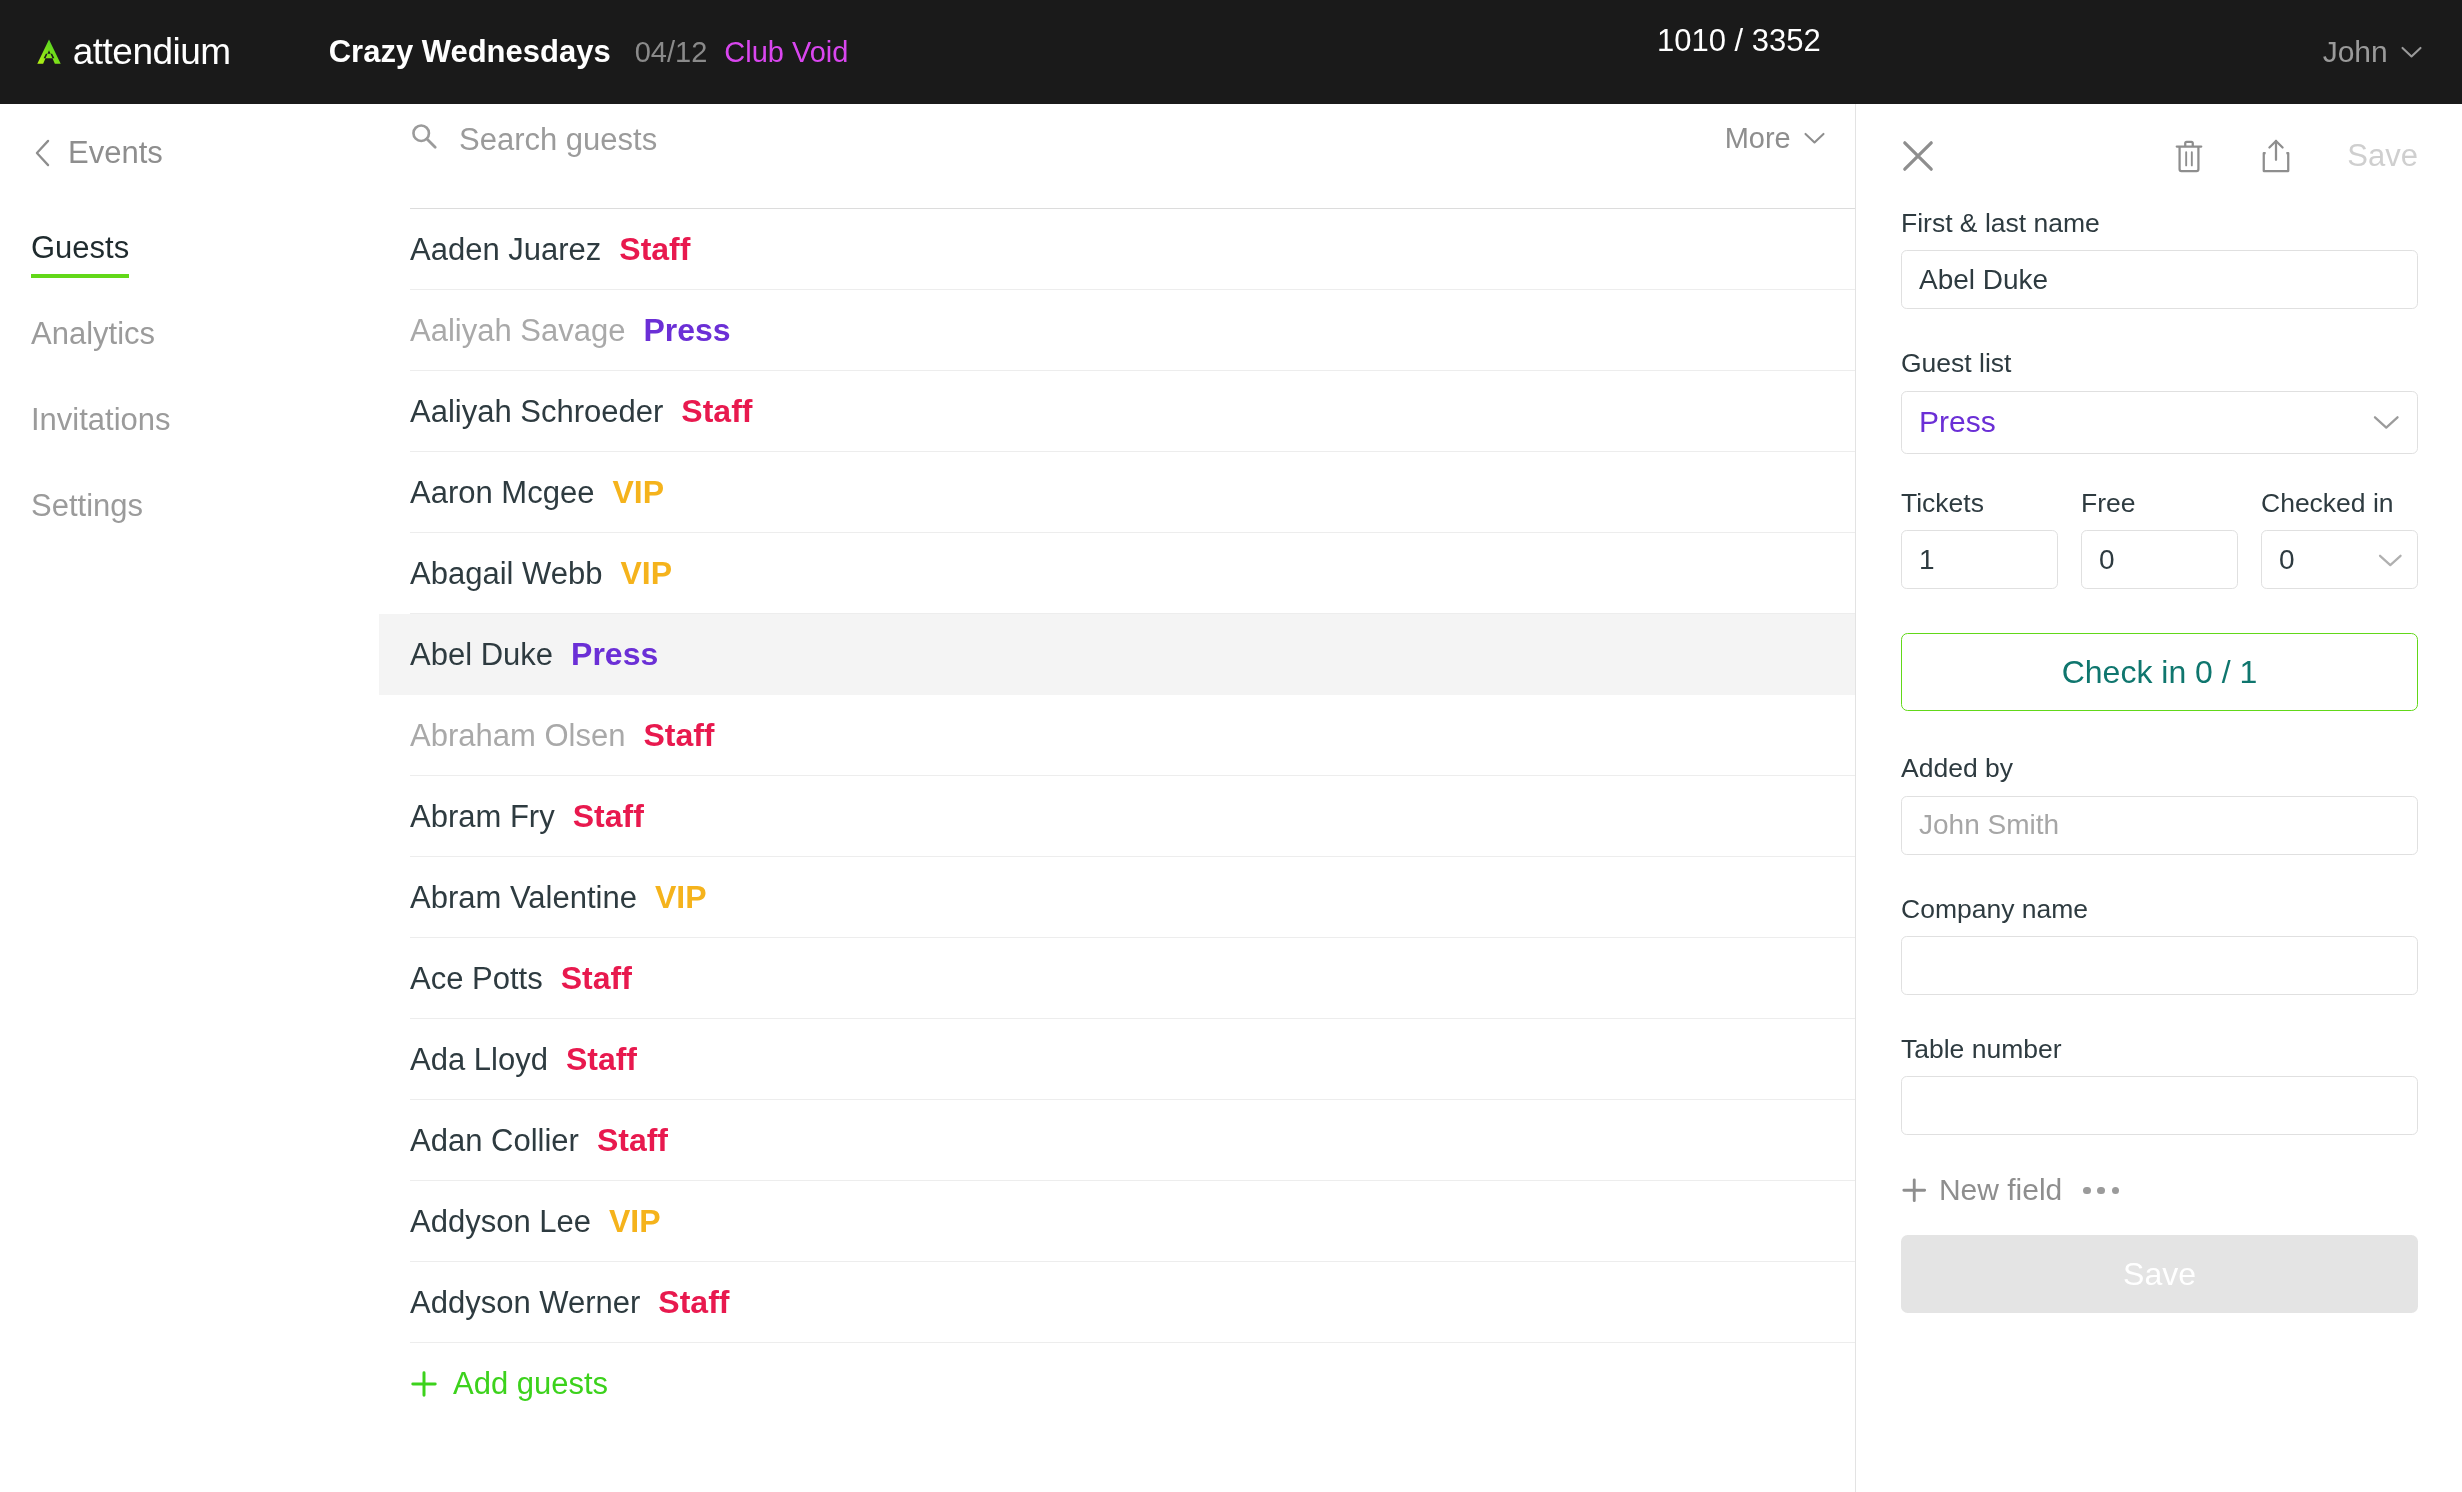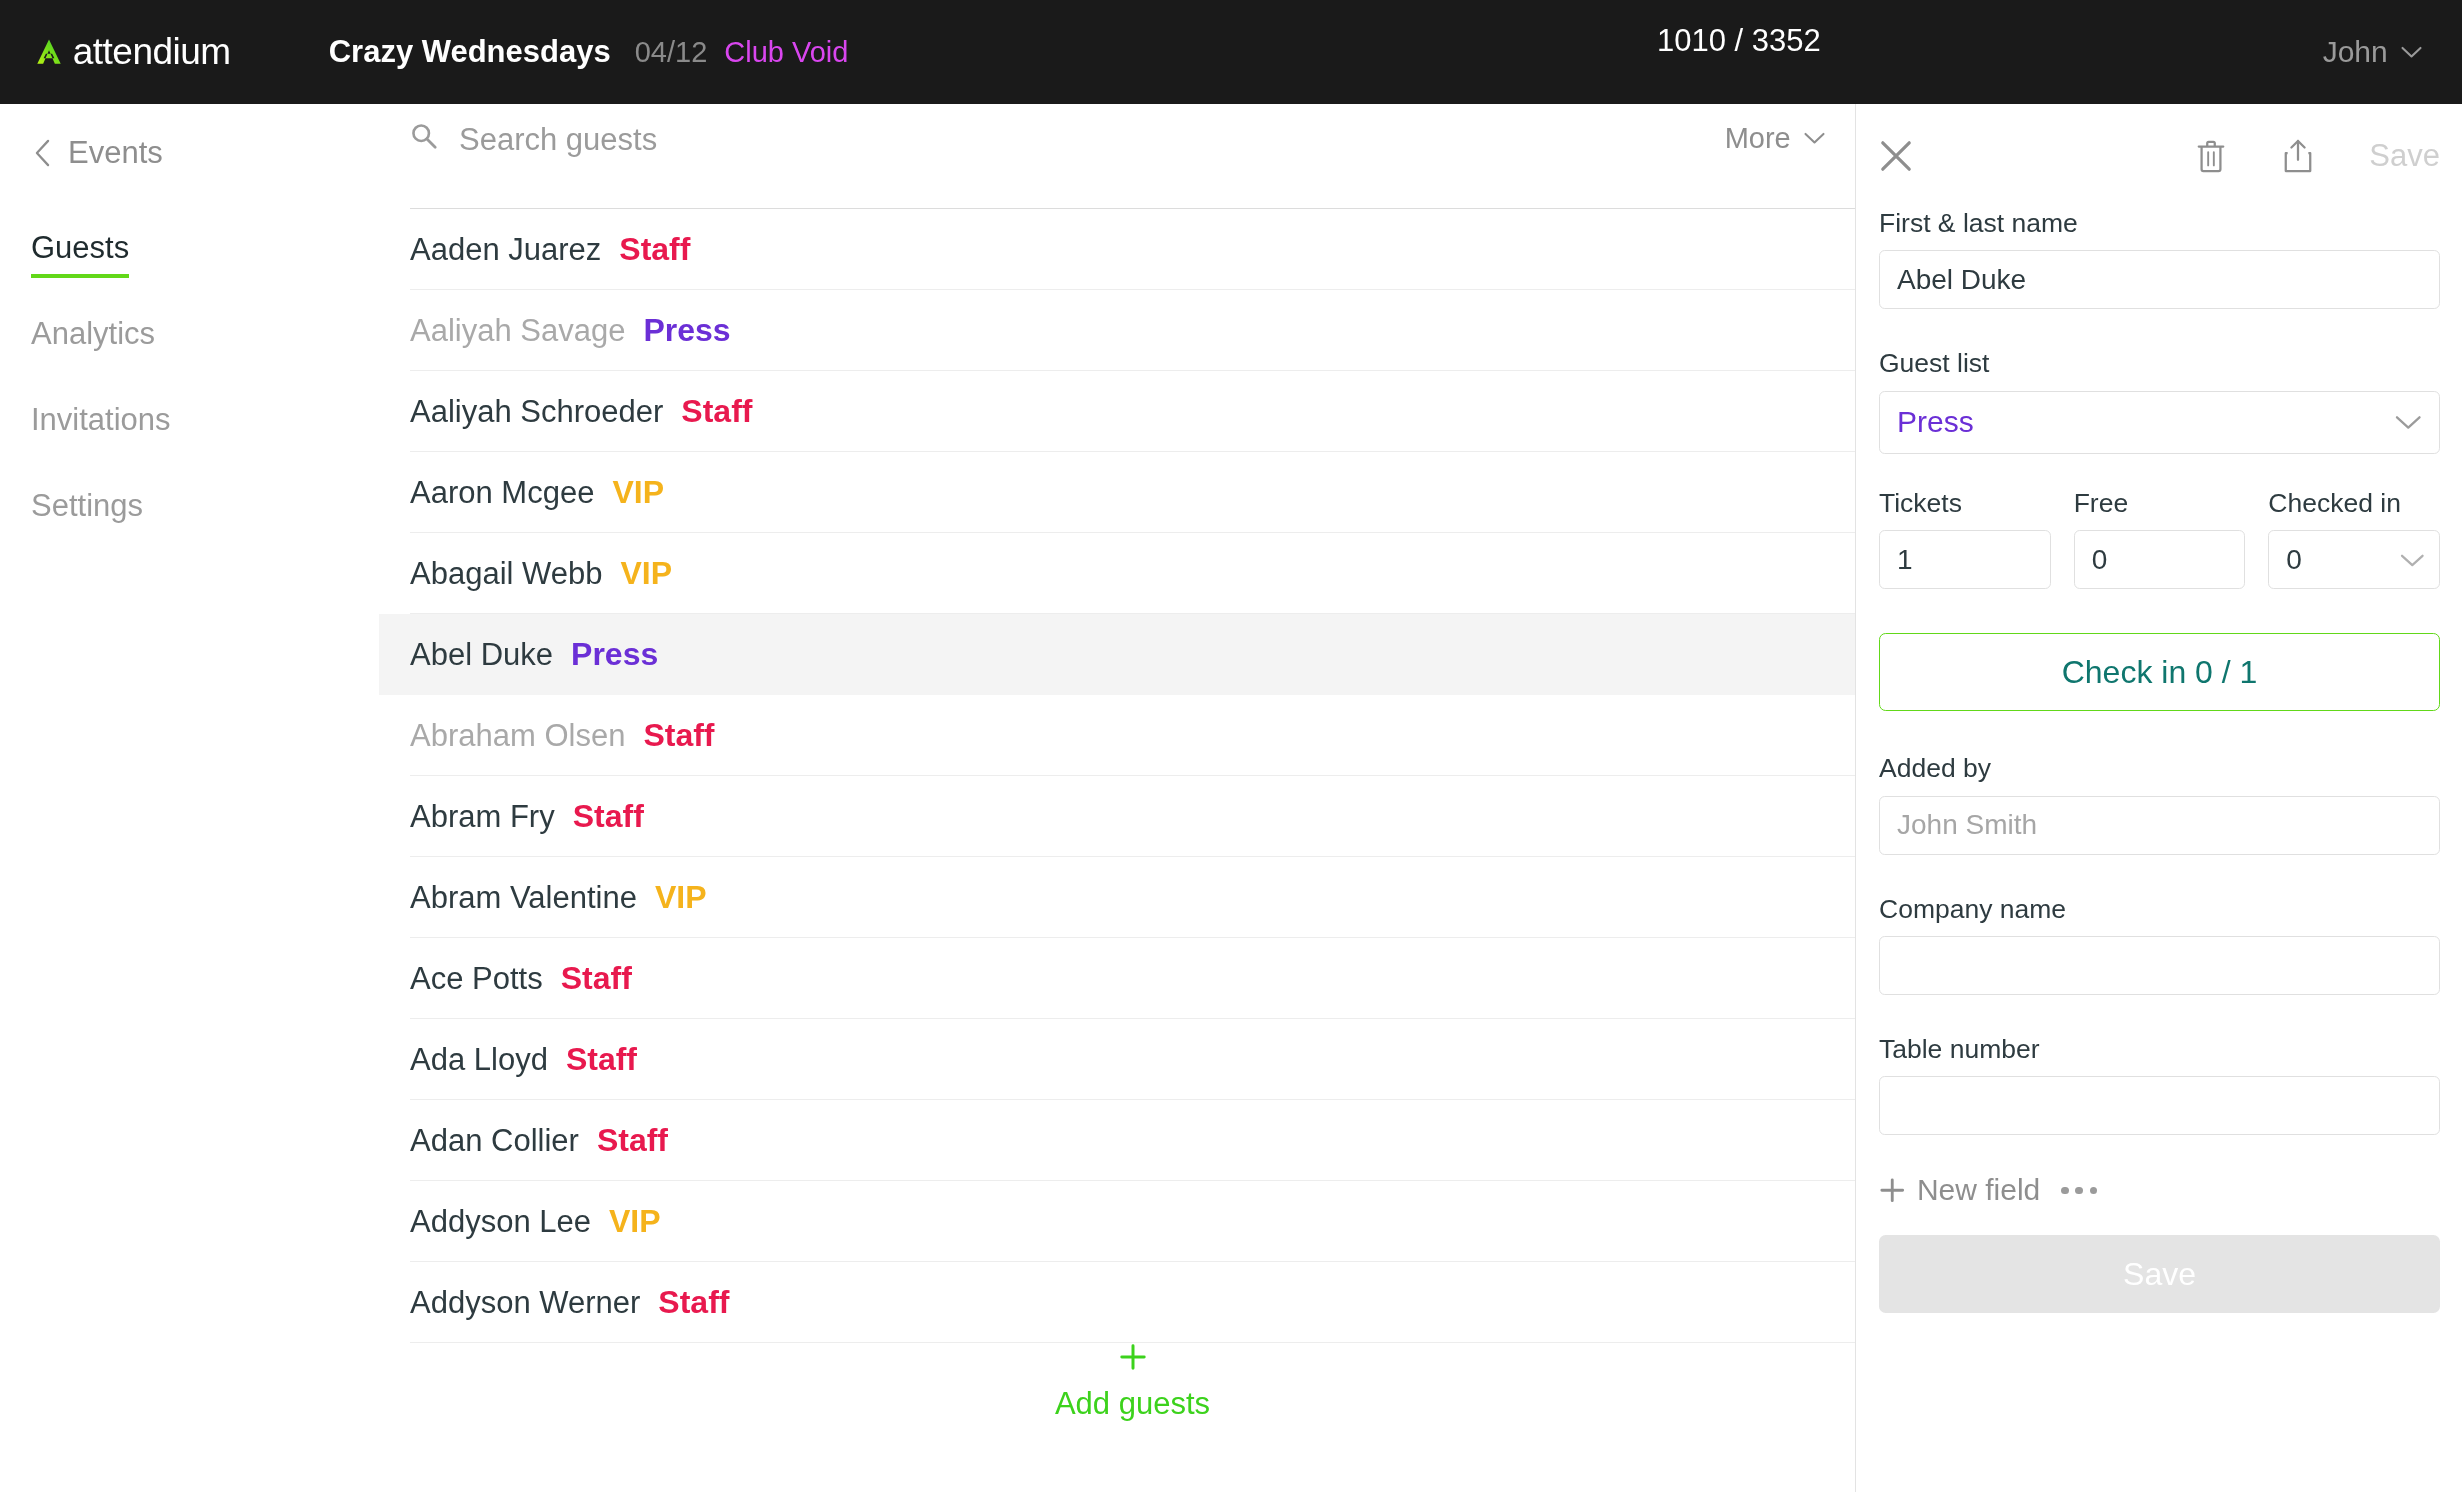--- a/index.html
+++ b/index.html
@@ -107,28 +107,28 @@
   .guest-badge {
     font-size: 32px; font-weight: bold; margin-left: 18px;
   }
   .badge-staff { color: #e8194e; }
   .badge-press { color: #6b2fd6; }
   .badge-vip   { color: #f5b31c; }
 
   .add-guests {
     display: flex; align-items: center; gap: 15px;
     height: 81px; padding-left: 31px;
-    color: #3cd21c; font-size: 31px; cursor: pointer; flex-direction: column;
+    color: #3cd21c; font-size: 31px; cursor: pointer;
   }
   .plus-ico { width: 28px; height: 28px; display: block; }
 
   
   .panel {
     position: absolute; left: 1857px; top: 104px; width: 605px; height: 1388px;
-    background: #ffffff; padding: 0 22px;
+    background: #ffffff; padding: 0 44px;
   }
   .panel-head {
     height: 104px; display: flex; align-items: center;
   }
   .icon-btn { cursor: pointer; display: block; flex: none; }
   .close-x { width: 34px; height: 34px; }
   .trash-ico { width: 32px; height: 36px; }
   .share-ico { width: 32px; height: 36px; }
   .panel-head-spacer { flex: 1 1 auto; }
   .panel-save {

